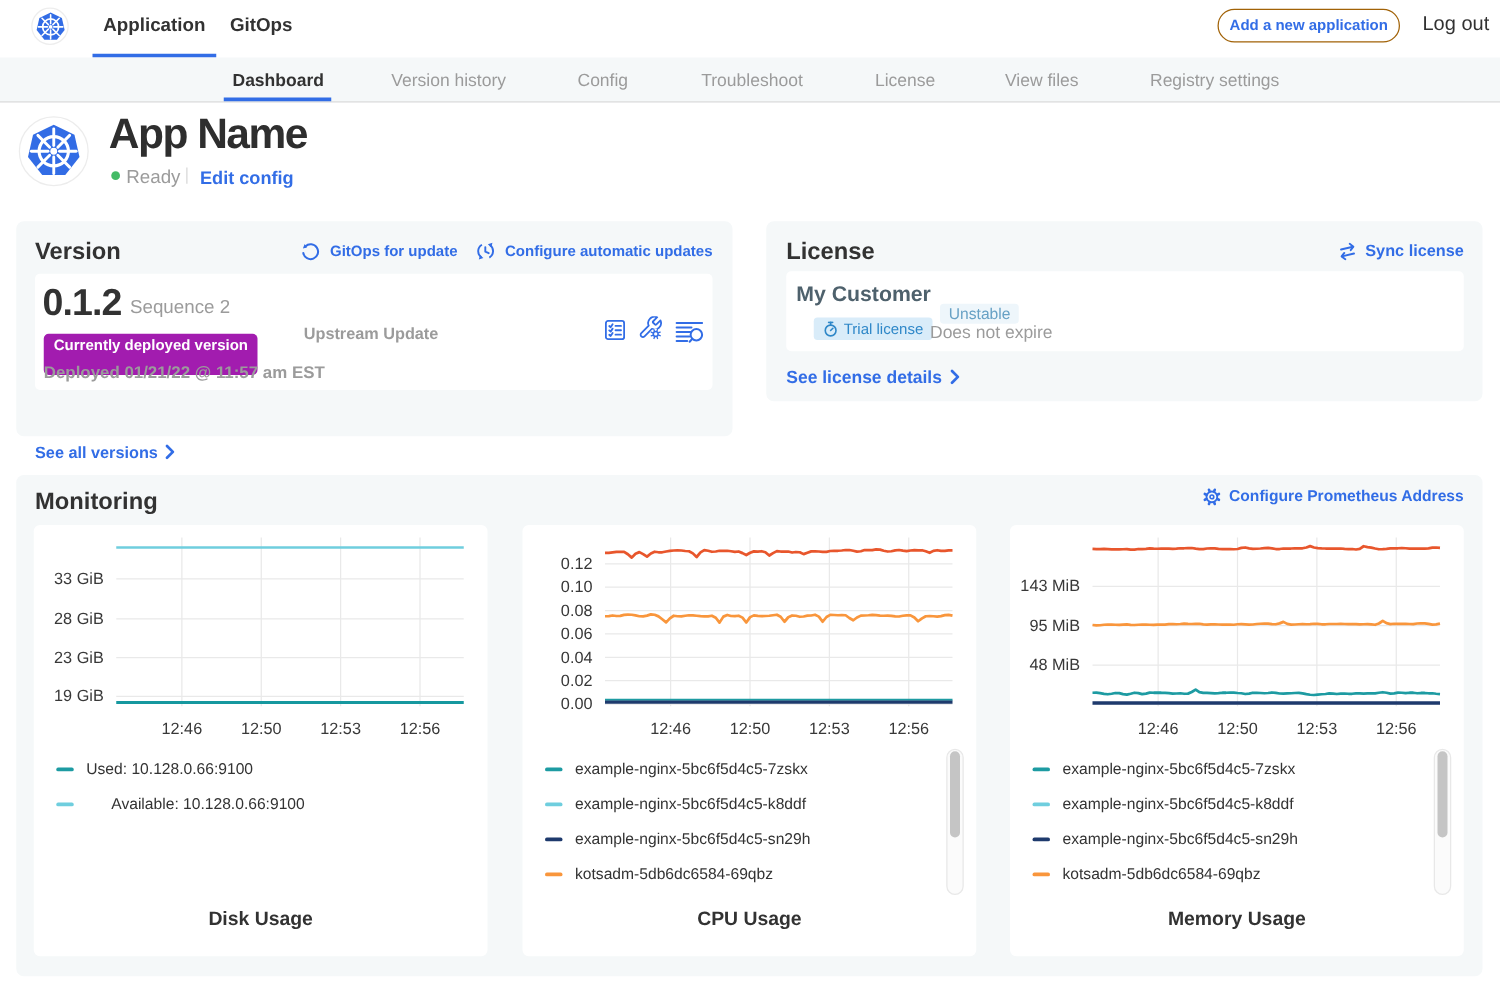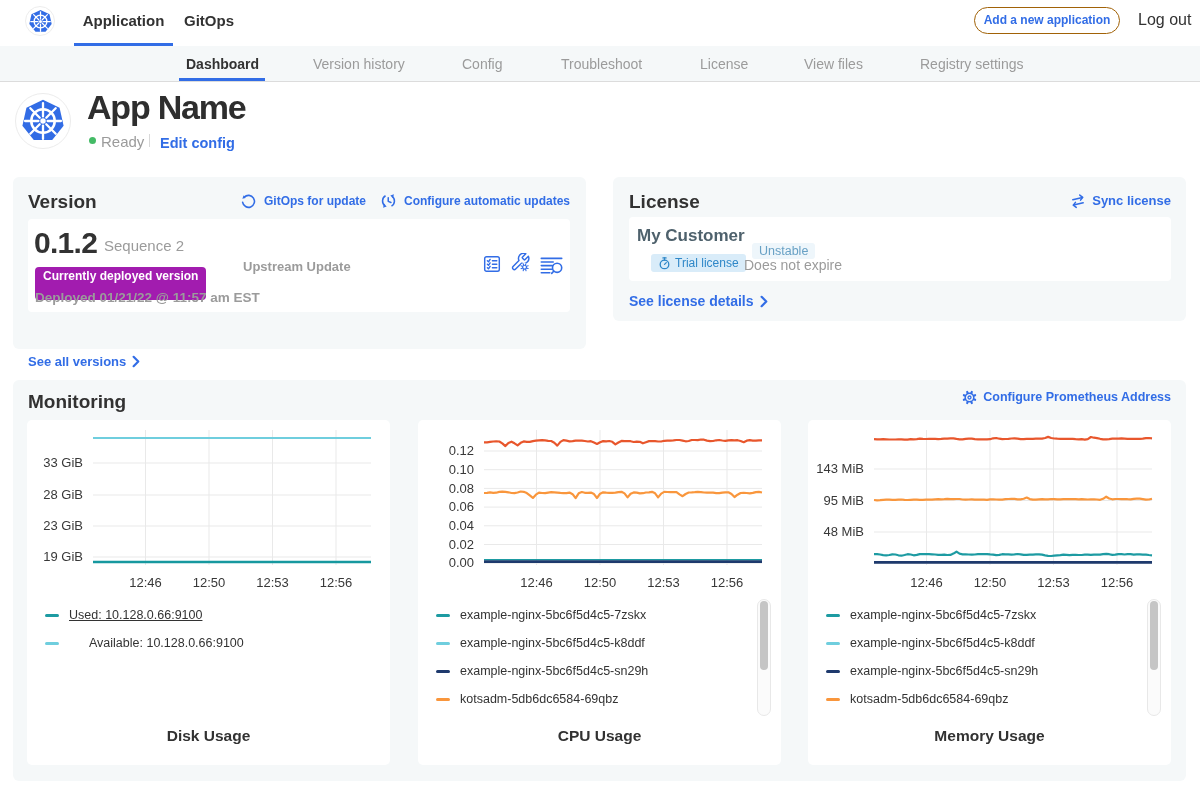--- a/index.html
+++ b/index.html
@@ -179,21 +179,21 @@
       <line x1="66" y1="137" x2="344" y2="137" stroke="#e9e9e9" stroke-width="1"></line>
       <text x="56" y="141.2" text-anchor="end" font-size="13" fill="#383838">19 GiB</text>
       <text x="118.5" y="167" text-anchor="middle" font-size="13" fill="#383838">12:46</text>
       <text x="182" y="167" text-anchor="middle" font-size="13" fill="#383838">12:50</text>
       <text x="245.5" y="167" text-anchor="middle" font-size="13" fill="#383838">12:53</text>
       <text x="309" y="167" text-anchor="middle" font-size="13" fill="#383838">12:56</text>
       <polyline points="66.0,18.0 105.7,18.0 145.4,18.0 185.1,18.0 224.9,18.0 264.6,18.0 304.3,18.0 344.0,18.0" fill="none" stroke="#6fcede" stroke-width="2" stroke-linejoin="round"></polyline>
       <polyline points="66.0,142.0 105.7,142.0 145.4,142.0 185.1,142.0 224.9,142.0 264.6,142.0 304.3,142.0 344.0,142.0" fill="none" stroke="#16989f" stroke-width="2.4" stroke-linejoin="round"></polyline>
     </svg></div>
 <div style="position:absolute;left:45px;top:614px;width:14px;height:3px;border-radius:1.5px;background:#1d9ba2;"></div>
-<div style="position:absolute;left:69px;top:608px;font-size:12.5px;color:#333333;font-weight:400;line-height:15.5px;white-space:nowrap;text-decoration:underline;">Used: 10.128.0.66:9100</div>
+<div style="position:absolute;left:69px;top:608px;font-size:12.5px;color:#333333;font-weight:400;line-height:15.5px;white-space:nowrap;">Used: 10.128.0.66:9100</div>
 <div style="position:absolute;left:45px;top:642px;width:14px;height:3px;border-radius:1.5px;background:#6fcede;"></div>
 <div style="position:absolute;left:69px;top:636px;font-size:12.5px;color:#333333;font-weight:400;line-height:15.5px;white-space:nowrap;margin-left:20px;">Available: 10.128.0.66:9100</div>
 <div style="position:absolute;left:27px;top:727px;width:363px;text-align:center;font-size:15.5px;font-weight:700;color:#323232;">Disk Usage</div>
 <div style="position:absolute;left:418px;top:420px;width:363px;height:345px;background:#fff;border-radius:5px;"></div>
 <div style="position:absolute;left:418px;top:420px;width:363px;height:172px;"><svg width="363" height="172" viewBox="0 0 363 172" font-family="Liberation Sans, sans-serif">
       <line x1="118.5" y1="10" x2="118.5" y2="145" stroke="#e9e9e9" stroke-width="1"></line>
       <line x1="182" y1="10" x2="182" y2="145" stroke="#e9e9e9" stroke-width="1"></line>
       <line x1="245.5" y1="10" x2="245.5" y2="145" stroke="#e9e9e9" stroke-width="1"></line>
       <line x1="309" y1="10" x2="309" y2="145" stroke="#e9e9e9" stroke-width="1"></line>
       <line x1="66" y1="31" x2="344" y2="31" stroke="#e9e9e9" stroke-width="1"></line>

